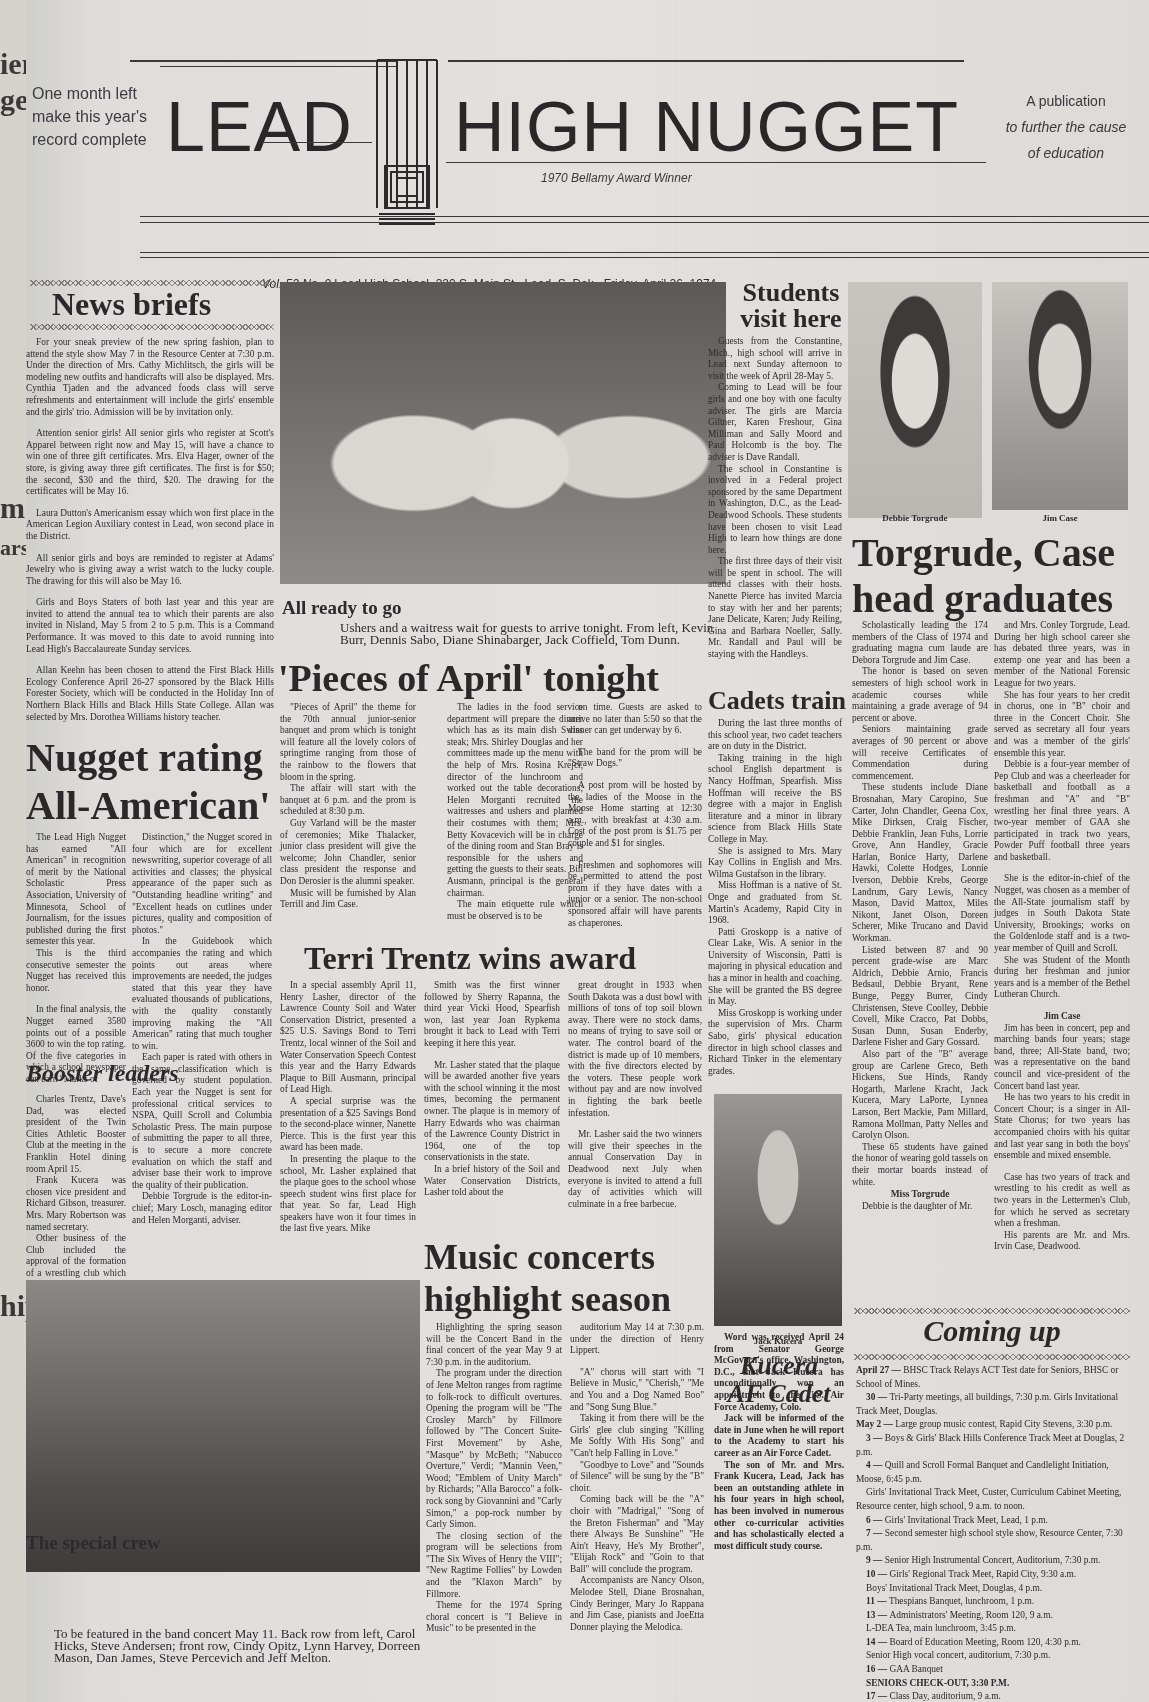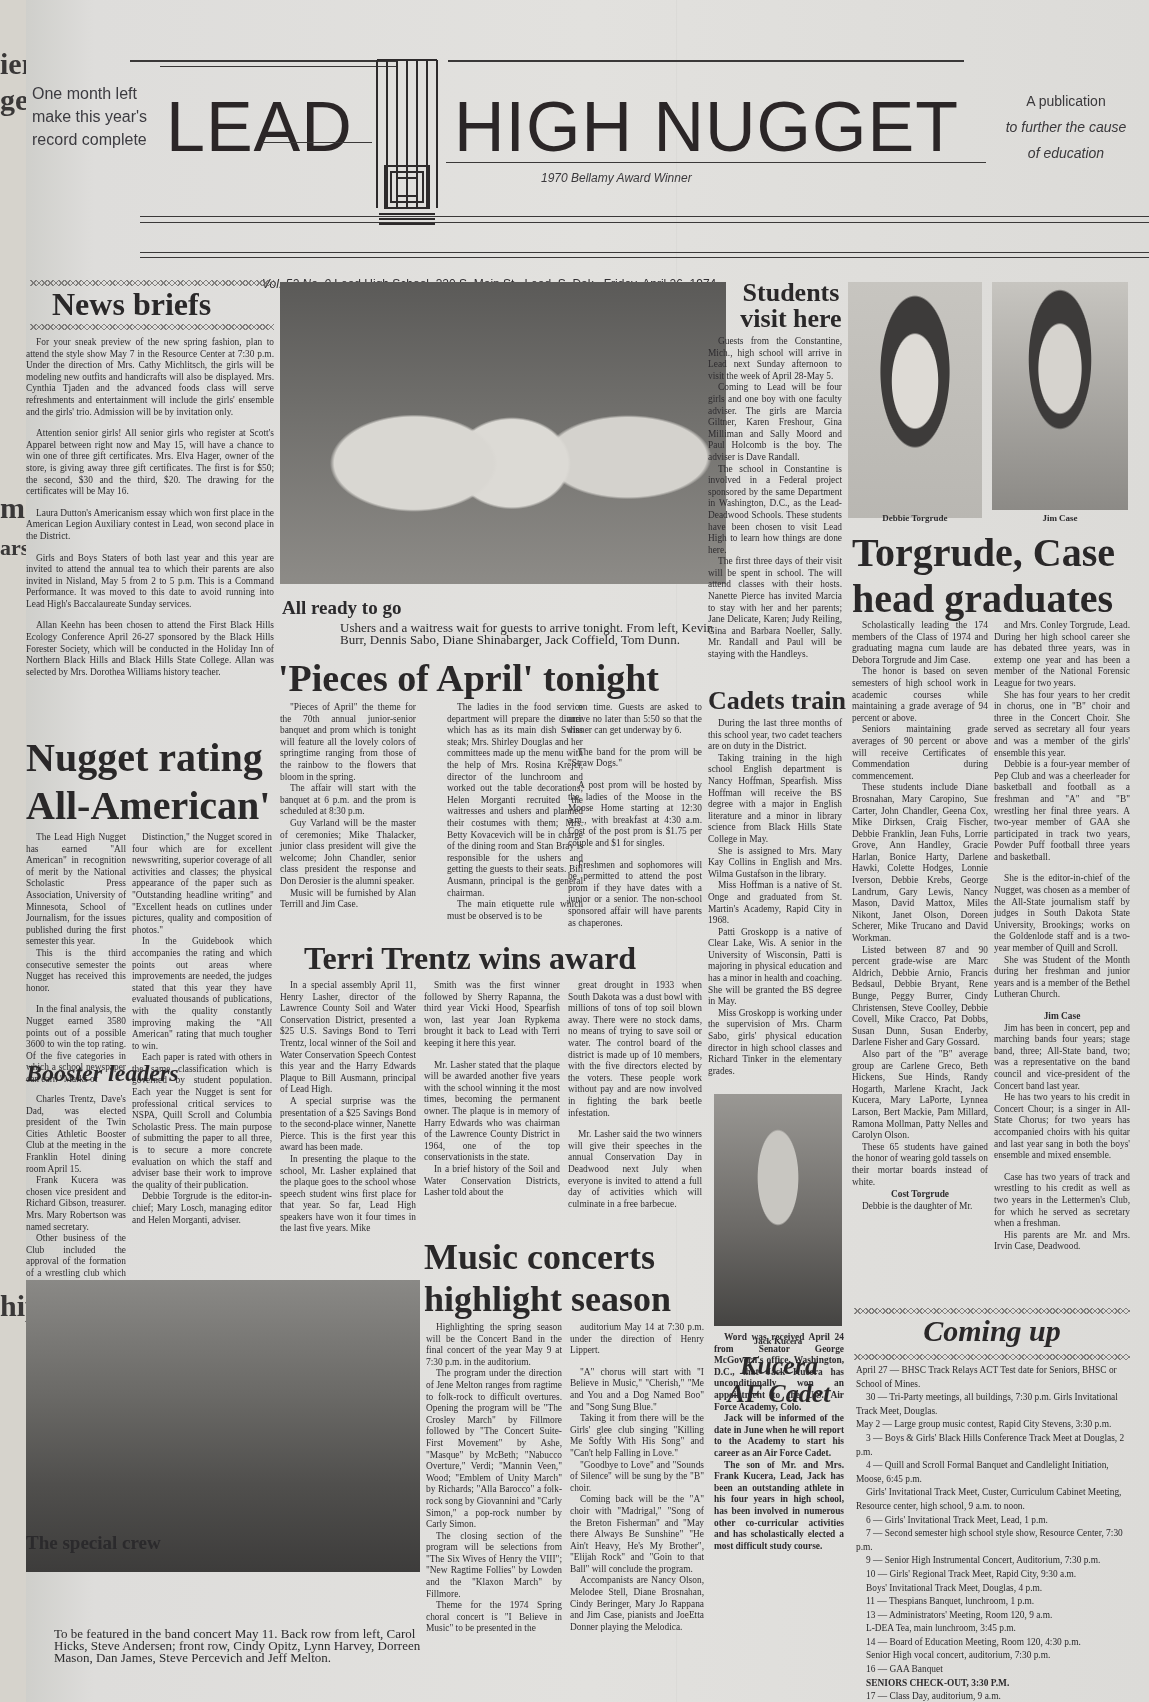--- a/index.html
+++ b/index.html
@@ -34,21 +34,21 @@
   .body-text { font-size: 9.4px; line-height: 11.6px; text-align: justify; color: #2e2c2f; }
   .body-text p { text-indent: 10px; margin-bottom: 0; }
   .body-text p.gap { margin-top: 10px; }
   .photo { background: #555; position: absolute; overflow: hidden; }
   .caption-head { font-weight: bold; font-size: 19px; }
   .caption { font-size: 13px; line-height: 12px; }
   .name-cap { font-size: 9px; font-weight: bold; text-align: center; }
   .col { position: absolute; }
   .coming-list p { font-size: 9.4px; line-height: 13.6px; text-indent: 10px; }
   .coming-list p.flush { text-indent: 0; }
-  .coming-list b { font-weight: normal; }
+  .coming-list b { font-weight: bold; }
   .italic-head { font-style: italic; }
   .fold { position: absolute; left: 650px; top: 0; width: 2px; height: 1702px; background: linear-gradient(90deg, rgba(0,0,0,.04), rgba(255,255,255,.08)); }
 </style>
 </head>
 <body>
 
 <div class="prev-page">
   <div class="frag big" style="top:48px;">ien</div>
   <div class="frag big" style="top:84px;">gea</div>
   <div class="frag big" style="top:492px;">m</div>
@@ -109,20 +109,21 @@
   <div class="rule thin" style="left:114px; top:252px; width:1010px;"></div>
   <div class="rule thin" style="left:114px; top:257px; width:1010px;"></div>
 
   <div class="abs zigzag" style="left:4px; top:280px; width:244px;"></div>
   <h2 class="abs" style="left:26px; top:286px; font-size:32px;">News briefs</h2>
   <div class="abs zigzag" style="left:4px; top:324px; width:244px;"></div>
   <div class="abs body-text" style="left:0px; top:337px; width:248px;">
     <p>For your sneak preview of the new spring fashion, plan to attend the style show May 7 in the Resource Center at 7:30 p.m. Under the direction of Mrs. Cathy Michlitsch, the girls will be modeling new outfits and handicrafts will also be displayed. Mrs. Cynthia Tjaden and the advanced foods class will serve refreshments and entertainment will include the girls' ensemble and the girls' trio. Admission will be by invitation only.</p>
     <p class="gap">Attention senior girls! All senior girls who register at Scott's Apparel between right now and May 15, will have a chance to win one of three gift certificates. Mrs. Elva Hager, owner of the store, is giving away three gift certificates. The first is for $50; the second, $30 and the third, $20. The drawing for the certificates will be May 16.</p>
     <p class="gap">Laura Dutton's Americanism essay which won first place in the American Legion Auxiliary contest in Lead, won second place in the District.</p>
+    <p class="gap">All senior girls and boys are reminded to register at Adams' Jewelry who is giving away a wrist watch to the lucky couple. The drawing for this will also be May 16.</p>
     <p class="gap">Girls and Boys Staters of both last year and this year are invited to attend the annual tea to which their parents are also invited in Nisland, May 5 from 2 to 5 p.m. This is a Command Performance. It was moved to this date to avoid running into Lead High's Baccalaureate Sunday services.</p>
     <p class="gap">Allan Keehn has been chosen to attend the First Black Hills Ecology Conference April 26-27 sponsored by the Black Hills Forester Society, which will be conducted in the Holiday Inn of Northern Black Hills and Black Hills State College. Allan was selected by Mrs. Dorothea Williams history teacher.</p>
   </div>
 
   <div class="photo" style="left:254px; top:282px; width:446px; height:302px; background: radial-gradient(ellipse at 30% 60%, #d9d7d2 0 18%, transparent 19%), radial-gradient(ellipse at 52% 60%, #dcdad5 0 17%, transparent 18%), radial-gradient(ellipse at 78% 58%, #d4d2cd 0 16%, transparent 17%), linear-gradient(180deg, #5b5a58 0%, #6f6e6b 40%, #8d8b87 100%);"></div>
   <div class="abs caption-head" style="left:256px; top:597px;">All ready to go</div>
   <div class="abs caption" style="left:314px; top:622px; width:386px;">Ushers and a waitress wait for guests to arrive tonight. From left, Kevin Burr, Dennis Sabo, Diane Shinabarger, Jack Coffield, Tom Dunn.</div>
 
   <h1 class="abs" style="left:252px; top:656px; font-size:38px; white-space:nowrap;">'Pieces of April' tonight</h1>
   <div class="col body-text" style="left:254px; top:702px; width:136px;">
@@ -244,21 +245,21 @@
     <div>head graduates</div>
   </h1>
   <div class="col body-text" style="left:826px; top:620px; width:136px;">
     <p>Scholastically leading the 174 members of the Class of 1974 and graduating magna cum laude are Debora Torgrude and Jim Case.</p>
     <p>The honor is based on seven semesters of high school work in academic courses while maintaining a grade average of 94 percent or above.</p>
     <p>Seniors maintaining grade averages of 90 percent or above will receive Certificates of Commendation during commencement.</p>
     <p>These students include Diane Brosnahan, Mary Caropino, Sue Carter, John Chandler, Geena Cox, Mike Dirksen, Craig Fischer, Debbie Franklin, Jean Fuhs, Lorrie Grove, Ann Handley, Gracie Harlan, Bonice Harty, Darlene Hawki, Colette Hodges, Lonnie Iverson, Debbie Krebs, George Landrum, Gary Lewis, Nancy Mason, David Mattox, Miles Nikont, Janet Olson, Doreen Scherer, Mike Trucano and David Workman.</p>
     <p>Listed between 87 and 90 percent grade-wise are Marc Aldrich, Debbie Arnio, Francis Bedsaul, Debbie Bryant, Rene Bunge, Peggy Burrer, Cindy Christensen, Steve Coolley, Debbie Covell, Mike Cracco, Pat Dobbs, Susan Dunn, Susan Enderby, Darlene Fisher and Gary Gossard.</p>
     <p>Also part of the "B" average group are Carlene Greco, Beth Hickens, Sue Hinds, Randy Hogarth, Marlene Kracht, Jack Kucera, Mary LaPorte, Lynnea Larson, Bert Mackie, Pam Millard, Ramona Mollman, Patty Nelles and Carolyn Olson.</p>
     <p>These 65 students have gained the honor of wearing gold tassels on their mortar boards instead of white.</p>
-    <div style="text-align:center; font-weight:bold; margin-top:1px;">Cost Torgrude</div>
+    <div style="text-align:center; font-weight:bold; margin-top:1px;">Miss Torgrude</div>
     <p>Debbie is the daughter of Mr.</p>
   </div>
   <div class="col body-text" style="left:968px; top:620px; width:136px;">
     <p>and Mrs. Conley Torgrude, Lead. During her high school career she has debated three years, was in extemp one year and has been a member of the National Forensic League for two years.</p>
     <p>She has four years to her credit in chorus, one in "B" choir and three in the Concert Choir. She served as secretary all four years and was a member of the girls' ensemble this year.</p>
     <p>Debbie is a four-year member of Pep Club and was a cheerleader for basketball and football as a freshman and "A" and "B" wrestling her final three years. A two-year member of GAA she participated in track two years, Powder Puff football three years and basketball.</p>
     <p class="gap">She is the editor-in-chief of the Nugget, was chosen as a member of the All-State journalism staff by judges in South Dakota State University, Brookings; works on the Goldenlode staff and is a two-year member of Quill and Scroll.</p>
     <p>She was Student of the Month during her freshman and junior years and is a member of the Bethel Lutheran Church.</p>
     <div style="text-align:center; font-weight:bold; margin-top:10px;">Jim Case</div>
     <p>Jim has been in concert, pep and marching bands four years; stage band, three; All-State band, two; was a representative on the band council and vice-president of the Concert band last year.</p>

